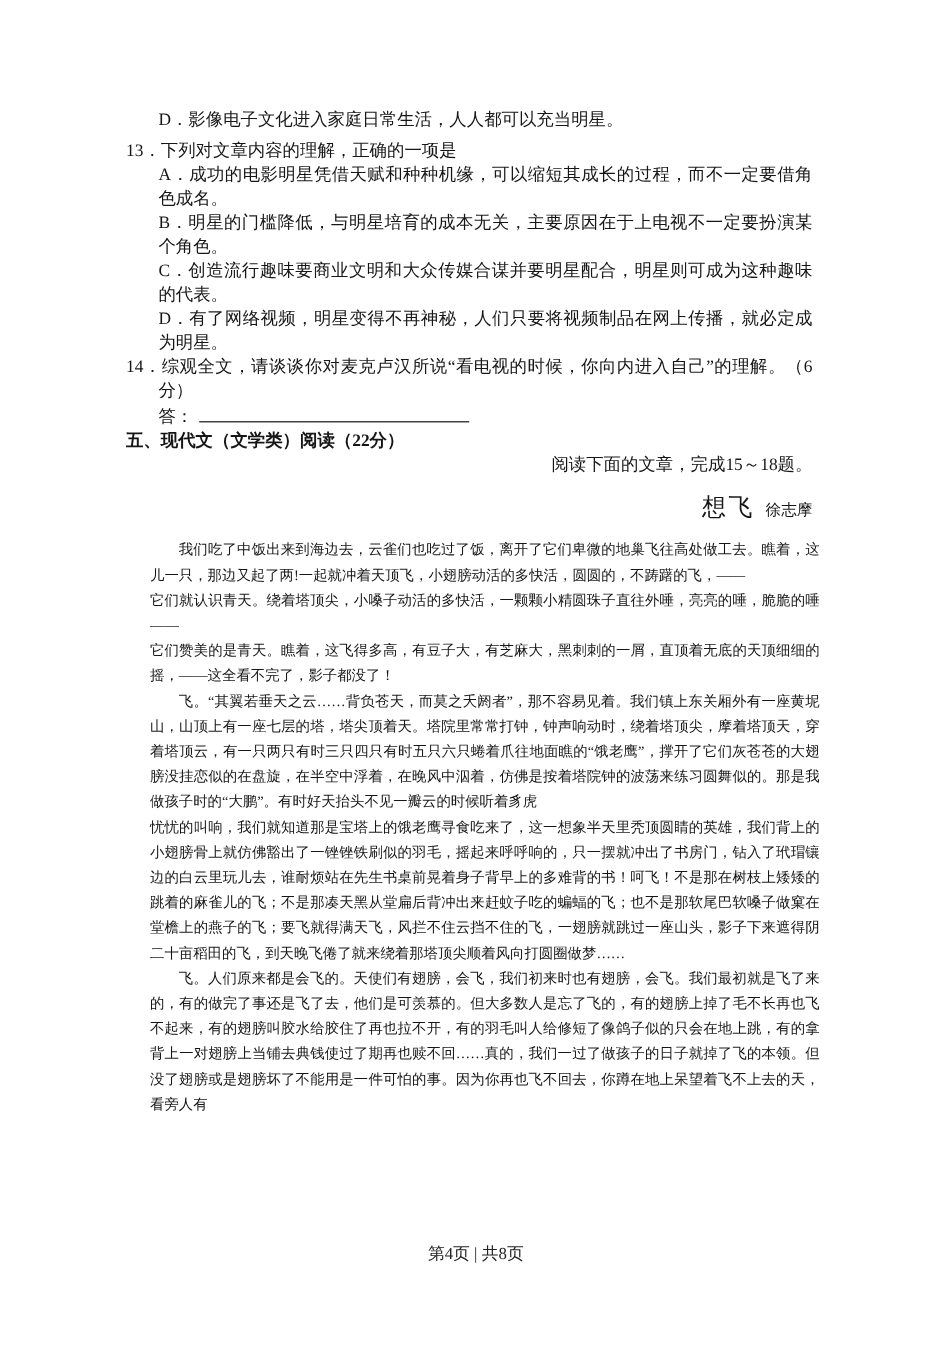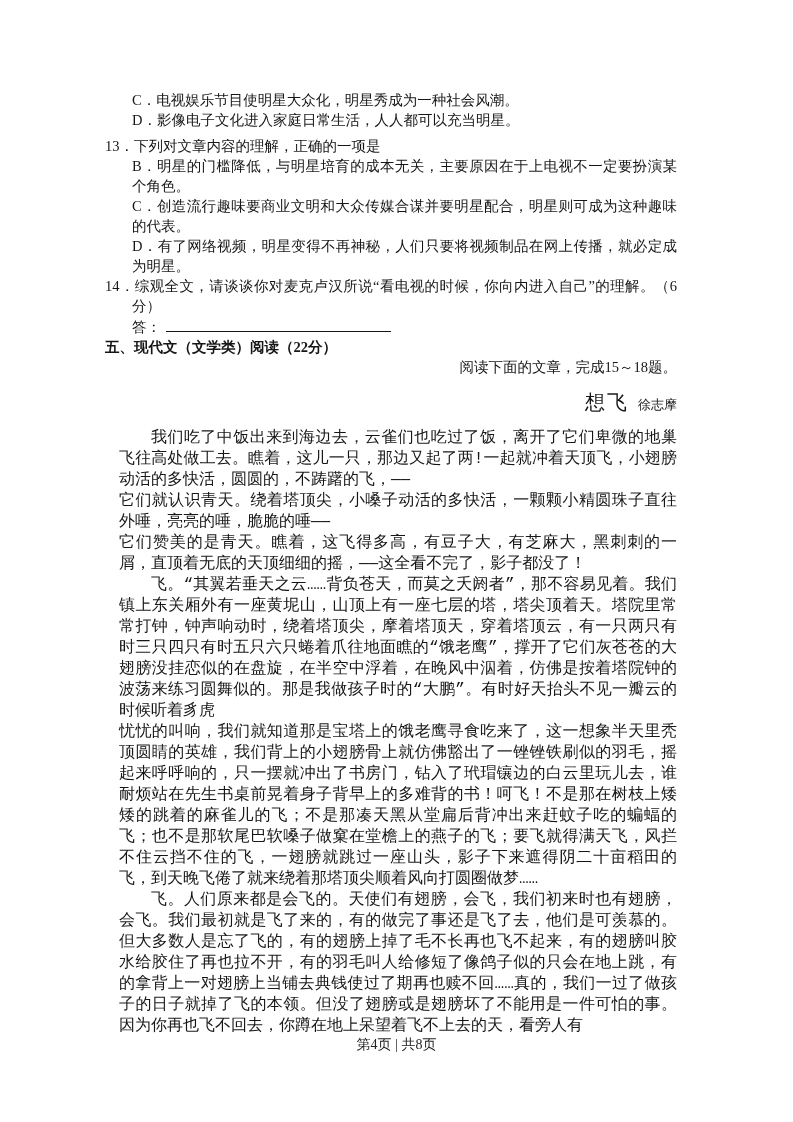--- a/index.html
+++ b/index.html
@@ -24,42 +24,41 @@
     display:inline-block;width:225px;height:15px;
     border-bottom:1.3px solid #161616;
     margin-left:5px;vertical-align:baseline;
   }
   .section-heading{font-weight:bold;text-align:left;}
   .instruction{margin-left:27px;text-align:right;}
   .title-row{margin:12px 0 10px 165px;line-height:26px;text-align:right;white-space:nowrap;}
   .article-title{font-size:20px;letter-spacing:2px;}
   .article-author{font-size:13px;margin-left:9px;}
   .article{
-    margin-left:14px;width:558px;
-    font-size:16px;line-height:21px;
+    margin-left:20px;width:558px;
+    font-size:12px;line-height:21px;
     text-align:justify;
-    font-family:Liberation Mono, monospace;
   }
   .article p{margin:0;padding:0;}
   .article p.ind{text-indent:2em;}
   .footer{
     position:absolute;top:1036px;left:0;width:100%;
     text-align:center;font-size:14px;color:#222;
   }
 </style>
 </head>
 <body>
 
 <div class="page">
   <div class="content">
 
-    <div class="opt">C．电视娱乐节目使明星大众化，明星秀成为一种社会风潮。</div>
     <div class="opt">D．影像电子文化进入家庭日常生活，人人都可以充当明星。</div>
 
     <div class="stem stem-13">13．下列对文章内容的理解，正确的一项是</div>
+    <div class="opt">A．成功的电影明星凭借天赋和种种机缘，可以缩短其成长的过程，而不一定要借角色成名。</div>
     <div class="opt">B．明星的门槛降低，与明星培育的成本无关，主要原因在于上电视不一定要扮演某个角色。</div>
     <div class="opt">C．创造流行趣味要商业文明和大众传媒合谋并要明星配合，明星则可成为这种趣味的代表。</div>
     <div class="opt">D．有了网络视频，明星变得不再神秘，人们只要将视频制品在网上传播，就必定成为明星。</div>
 
     <div class="stem">14．综观全文，请谈谈你对麦克卢汉所说“看电视的时候，你向内进入自己”的理解。（6分）</div>
     <div class="answer-row">
       <span>答：</span><span class="answer-blank"></span>
     </div>
 
     <div class="section-heading">五、现代文（文学类）阅读（22分）</div>

